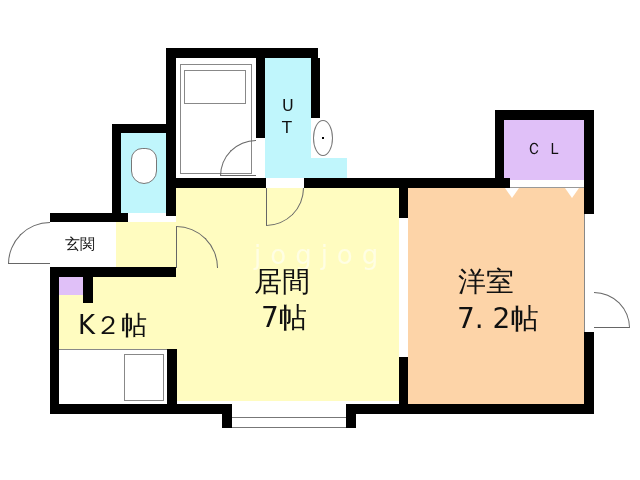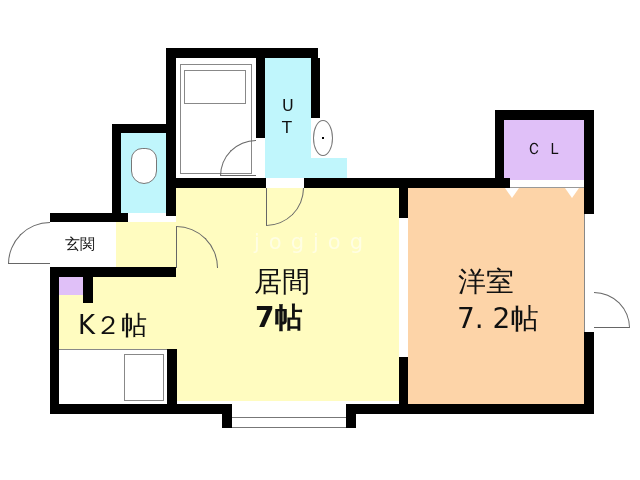--- a/index.html
+++ b/index.html
@@ -2,21 +2,21 @@
 <html><head>
 <meta charset="utf-8">
 <style>
   html, body { margin:0; padding:0; background:#ffffff; }
   body { width:640px; height:480px; position:relative; overflow:hidden; font-family:"DejaVu Sans", sans-serif; }
   .abs { position:absolute; box-sizing:border-box; }
   .wall { background:#000; position:absolute; }
   .lbl { position:absolute; color:#111; white-space:nowrap; line-height:1; }
   .thin { position:absolute; border:1px solid #888; box-sizing:border-box; }
   .door { position:absolute; border:1px solid #666; box-sizing:border-box; }
-  .wm { position:absolute; color:rgba(255,255,255,0.55); font-size:21px; letter-spacing:9px; font-family:"DejaVu Sans", sans-serif; }
+  .wm { position:absolute; color:rgba(255,255,255,0.55); font-size:26px; letter-spacing:9px; font-family:"DejaVu Sans", sans-serif;margin-top:10px; }
 </style>
 </head>
 <body>
 
 <div class="abs" style="left:176px;top:188px;width:226px;height:213px;background:#fffcc0;"></div>
 <div class="abs" style="left:59px;top:276px;width:118px;height:74px;background:#fffcc0;"></div>
 <div class="abs" style="left:116px;top:222px;width:60px;height:45px;background:#fffcc0;"></div>
 <div class="abs" style="left:59px;top:349px;width:116px;height:54px;background:#fff;border-top:1px solid #888;"></div>
 <div class="thin" style="left:124px;top:354px;width:40px;height:47px;"></div>
 <div class="abs" style="left:408px;top:188px;width:176px;height:216px;background:#fdd4a8;"></div>
@@ -69,20 +69,20 @@
 
 <div class="abs" style="left:131px;top:148px;width:26px;height:36px;border:1px solid #777;border-radius:12px 12px 14px 14px;background:#fff;"></div>
 <div class="abs" style="left:313px;top:120px;width:20px;height:36px;border:1px solid #777;border-radius:50%;"></div>
 <div class="abs" style="left:322px;top:137px;width:2px;height:2px;background:#000;"></div>
 <div class="abs" style="left:505px;top:188px;width:0;height:0;border-left:7px solid transparent;border-right:7px solid transparent;border-top:10px solid #fff;"></div>
 <div class="abs" style="left:565px;top:188px;width:0;height:0;border-left:7px solid transparent;border-right:7px solid transparent;border-top:10px solid #fff;"></div>
 
 <div class="wm" style="left:254px;top:230px;">jogjog</div>
 
 <div class="lbl" style="left:254px;top:268px;font-size:28px;">居間</div>
-<div class="lbl" style="left:255px;top:304px;font-size:28px;font-weight:bold;">7帖</div>
+<div class="lbl" style="left:261px;top:304px;font-size:28px;">7帖</div>
 <div class="lbl" style="left:458px;top:268px;font-size:28px;">洋室</div>
 <div class="lbl" style="left:457px;top:305px;font-size:28px;">7. 2帖</div>
 <div class="lbl" style="left:78px;top:312px;font-size:26px;">K２帖</div>
 <div class="lbl" style="left:65px;top:237px;font-size:15px;">玄関</div>
 <div class="lbl" style="left:526px;top:141px;font-size:16px;">Ｃ Ｌ</div>
 <div class="lbl" style="left:282px;top:98px;font-size:16px;">U</div>
 <div class="lbl" style="left:282px;top:120px;font-size:16px;">T</div>
 
 </body></html>

